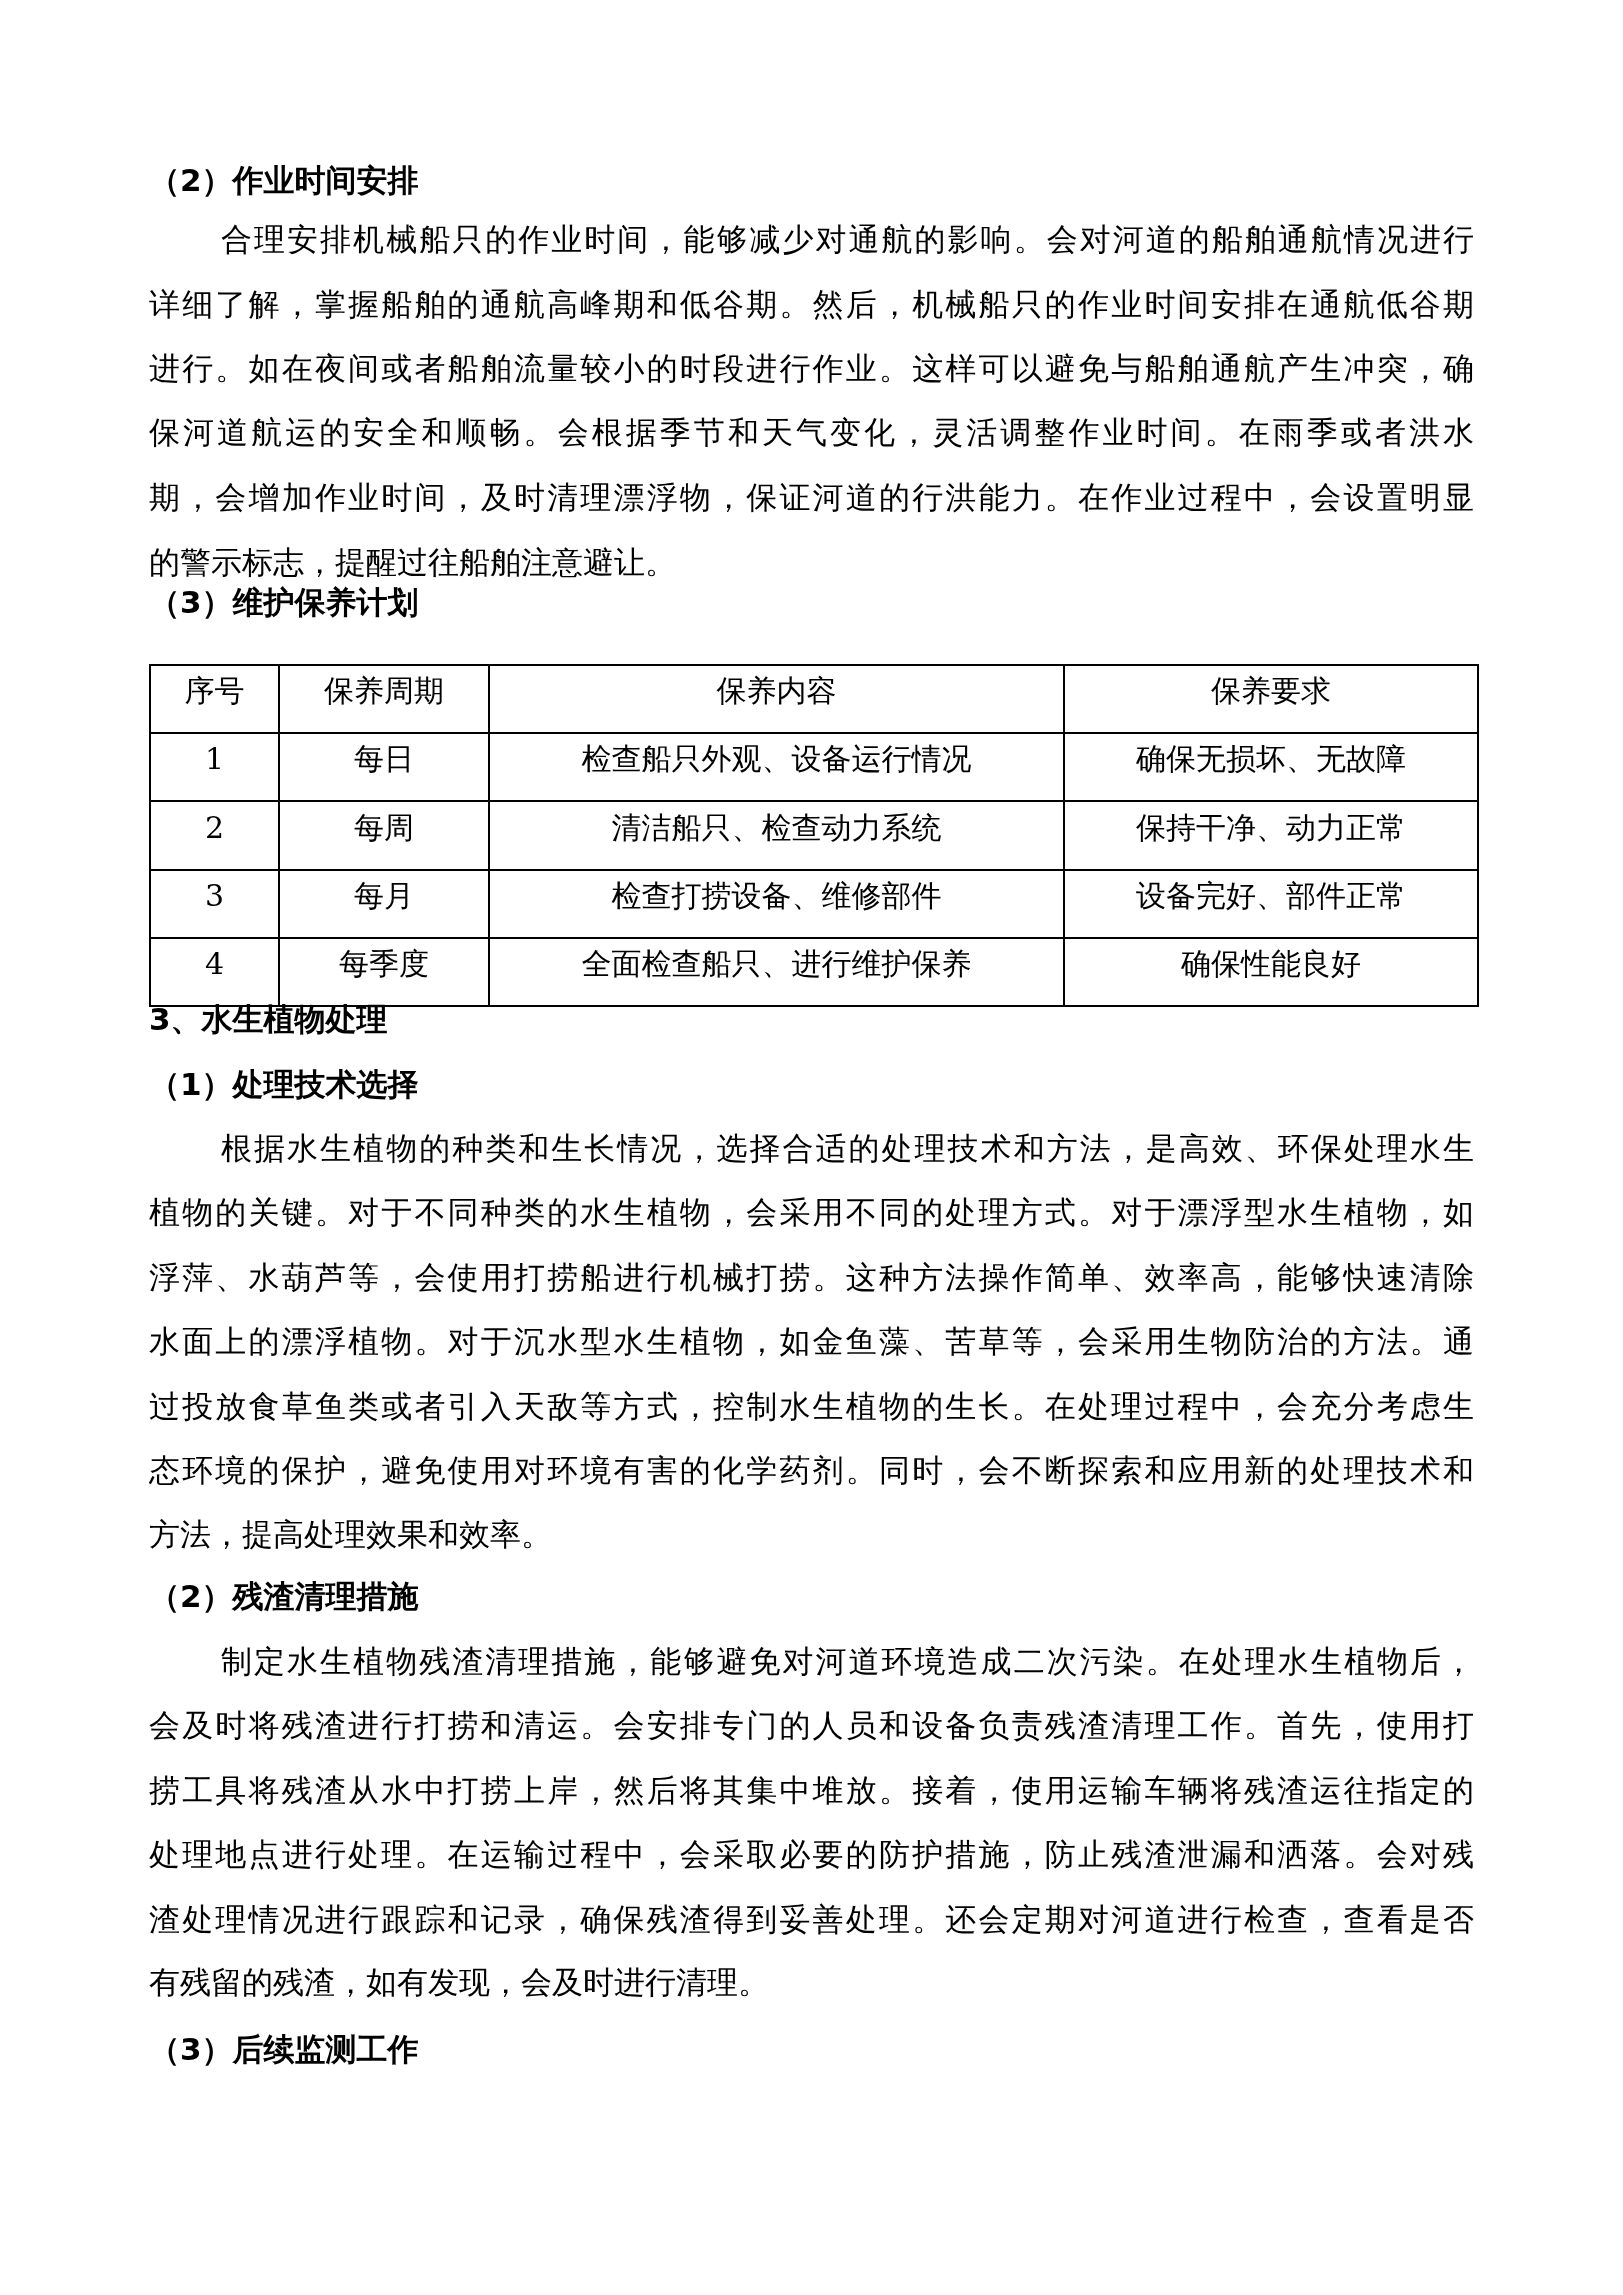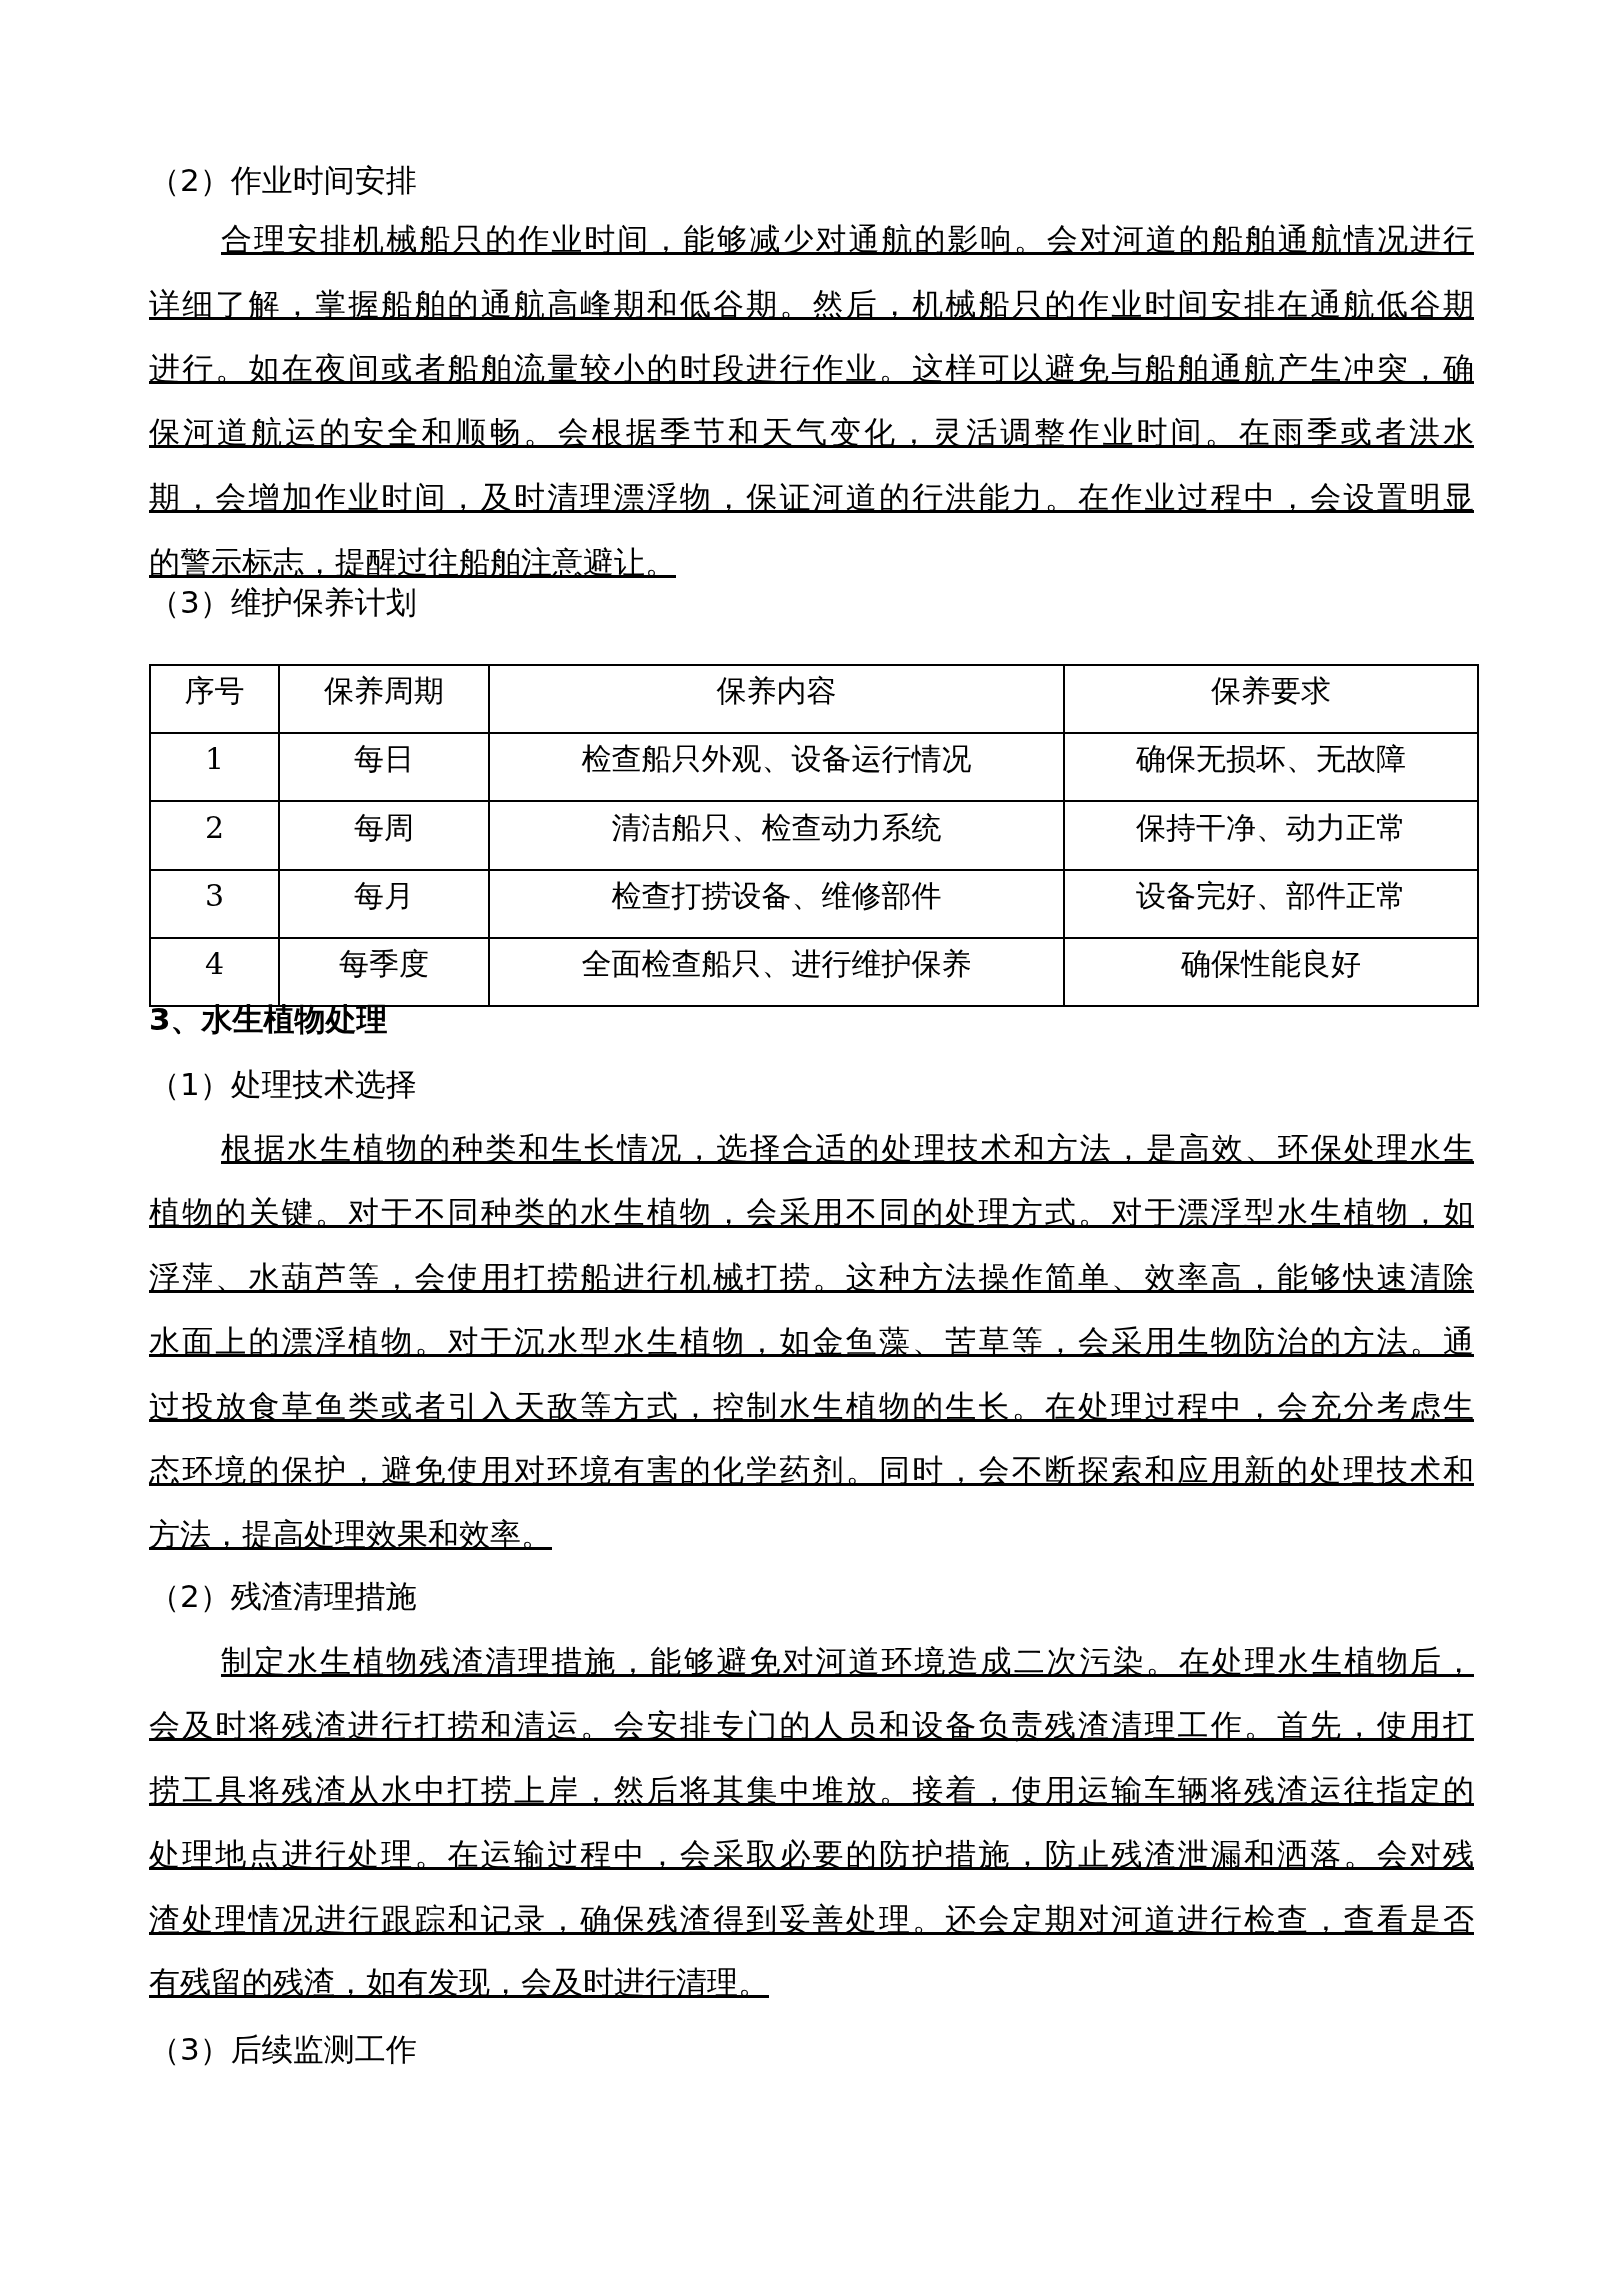--- a/index.html
+++ b/index.html
@@ -1,23 +1,23 @@
 <!DOCTYPE html>
 <html style="font-size:10.5px"><head>
 <meta charset="utf-8">
 <style>
   html, body { margin: 0; padding: 0; background: #ffffff; }
   body { width: 1623px; height: 2295px; position: relative; overflow: hidden;
          font-family: "DejaVu Serif", "Liberation Serif", serif; color: #000; }
   .line { position: absolute; left: 149px; width: 1325px; height: 64px; line-height: 64px;
-          font-size: 31px; white-space: nowrap; text-align: justify; text-align-last: justify; text-decoration: underline; }
+          font-size: 31px; white-space: nowrap; text-align: justify; text-align-last: justify; }
   .line.last { text-align-last: left; }
   .line.indent { padding-left: 72px; width: 1253px; }
   .heading { position: absolute; left: 149px; height: 64px; line-height: 64px; font-size: 31px;
-             font-weight: normal; white-space: nowrap; font-family: "DejaVu Sans", "Liberation Sans", sans-serif; }
+             font-weight: bold; white-space: nowrap; font-family: "DejaVu Sans", "Liberation Sans", sans-serif; }
   table.plan { position: absolute; left: 149px; top: 664px; border-collapse: collapse;
                font-size: 30px; font-family: "DejaVu Serif", "Liberation Serif", serif; }
   table.plan td { border: 2px solid #000; height: 61px; text-align: center; vertical-align: top;
                   padding: 5.2px 0 0 0; line-height: 39px; }
   .c1 { width: 127px; } .c2 { width: 208px; } .c3 { width: 573px; margin-top: 32px; } .c4 { width: 412px; margin-left: 28px; }
 </style>
 </head>
 <body>
 
 <div>

